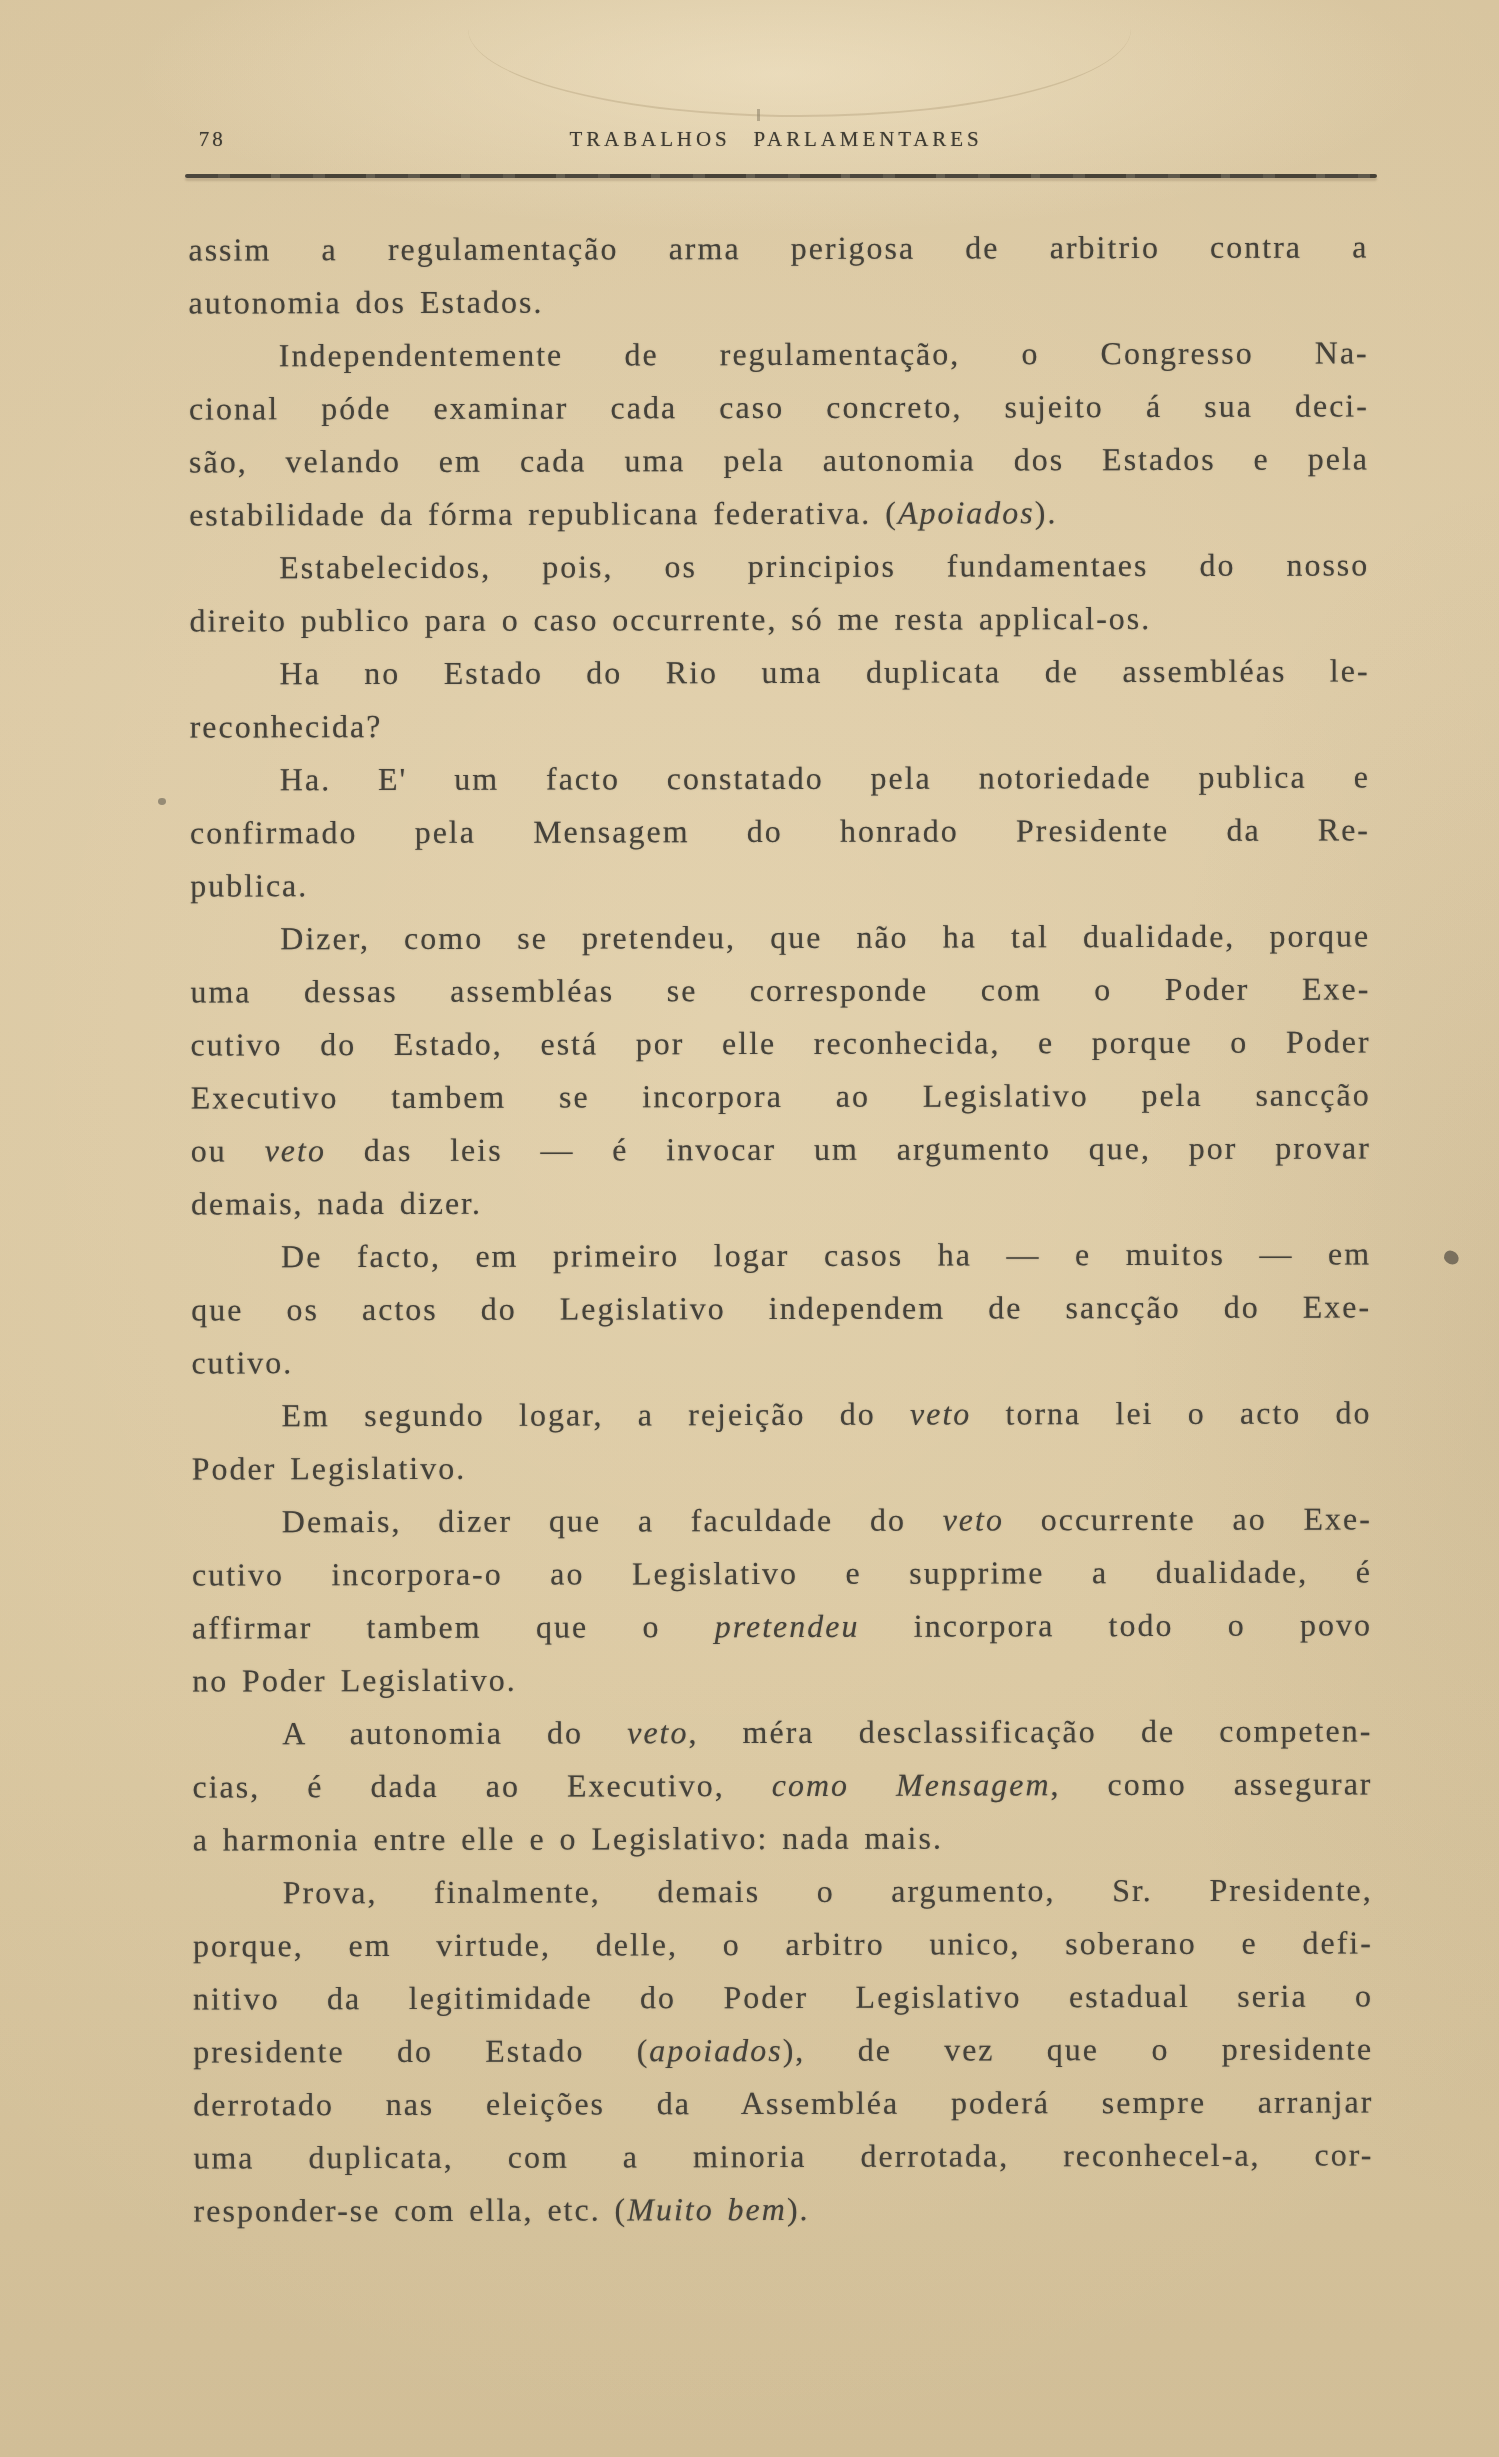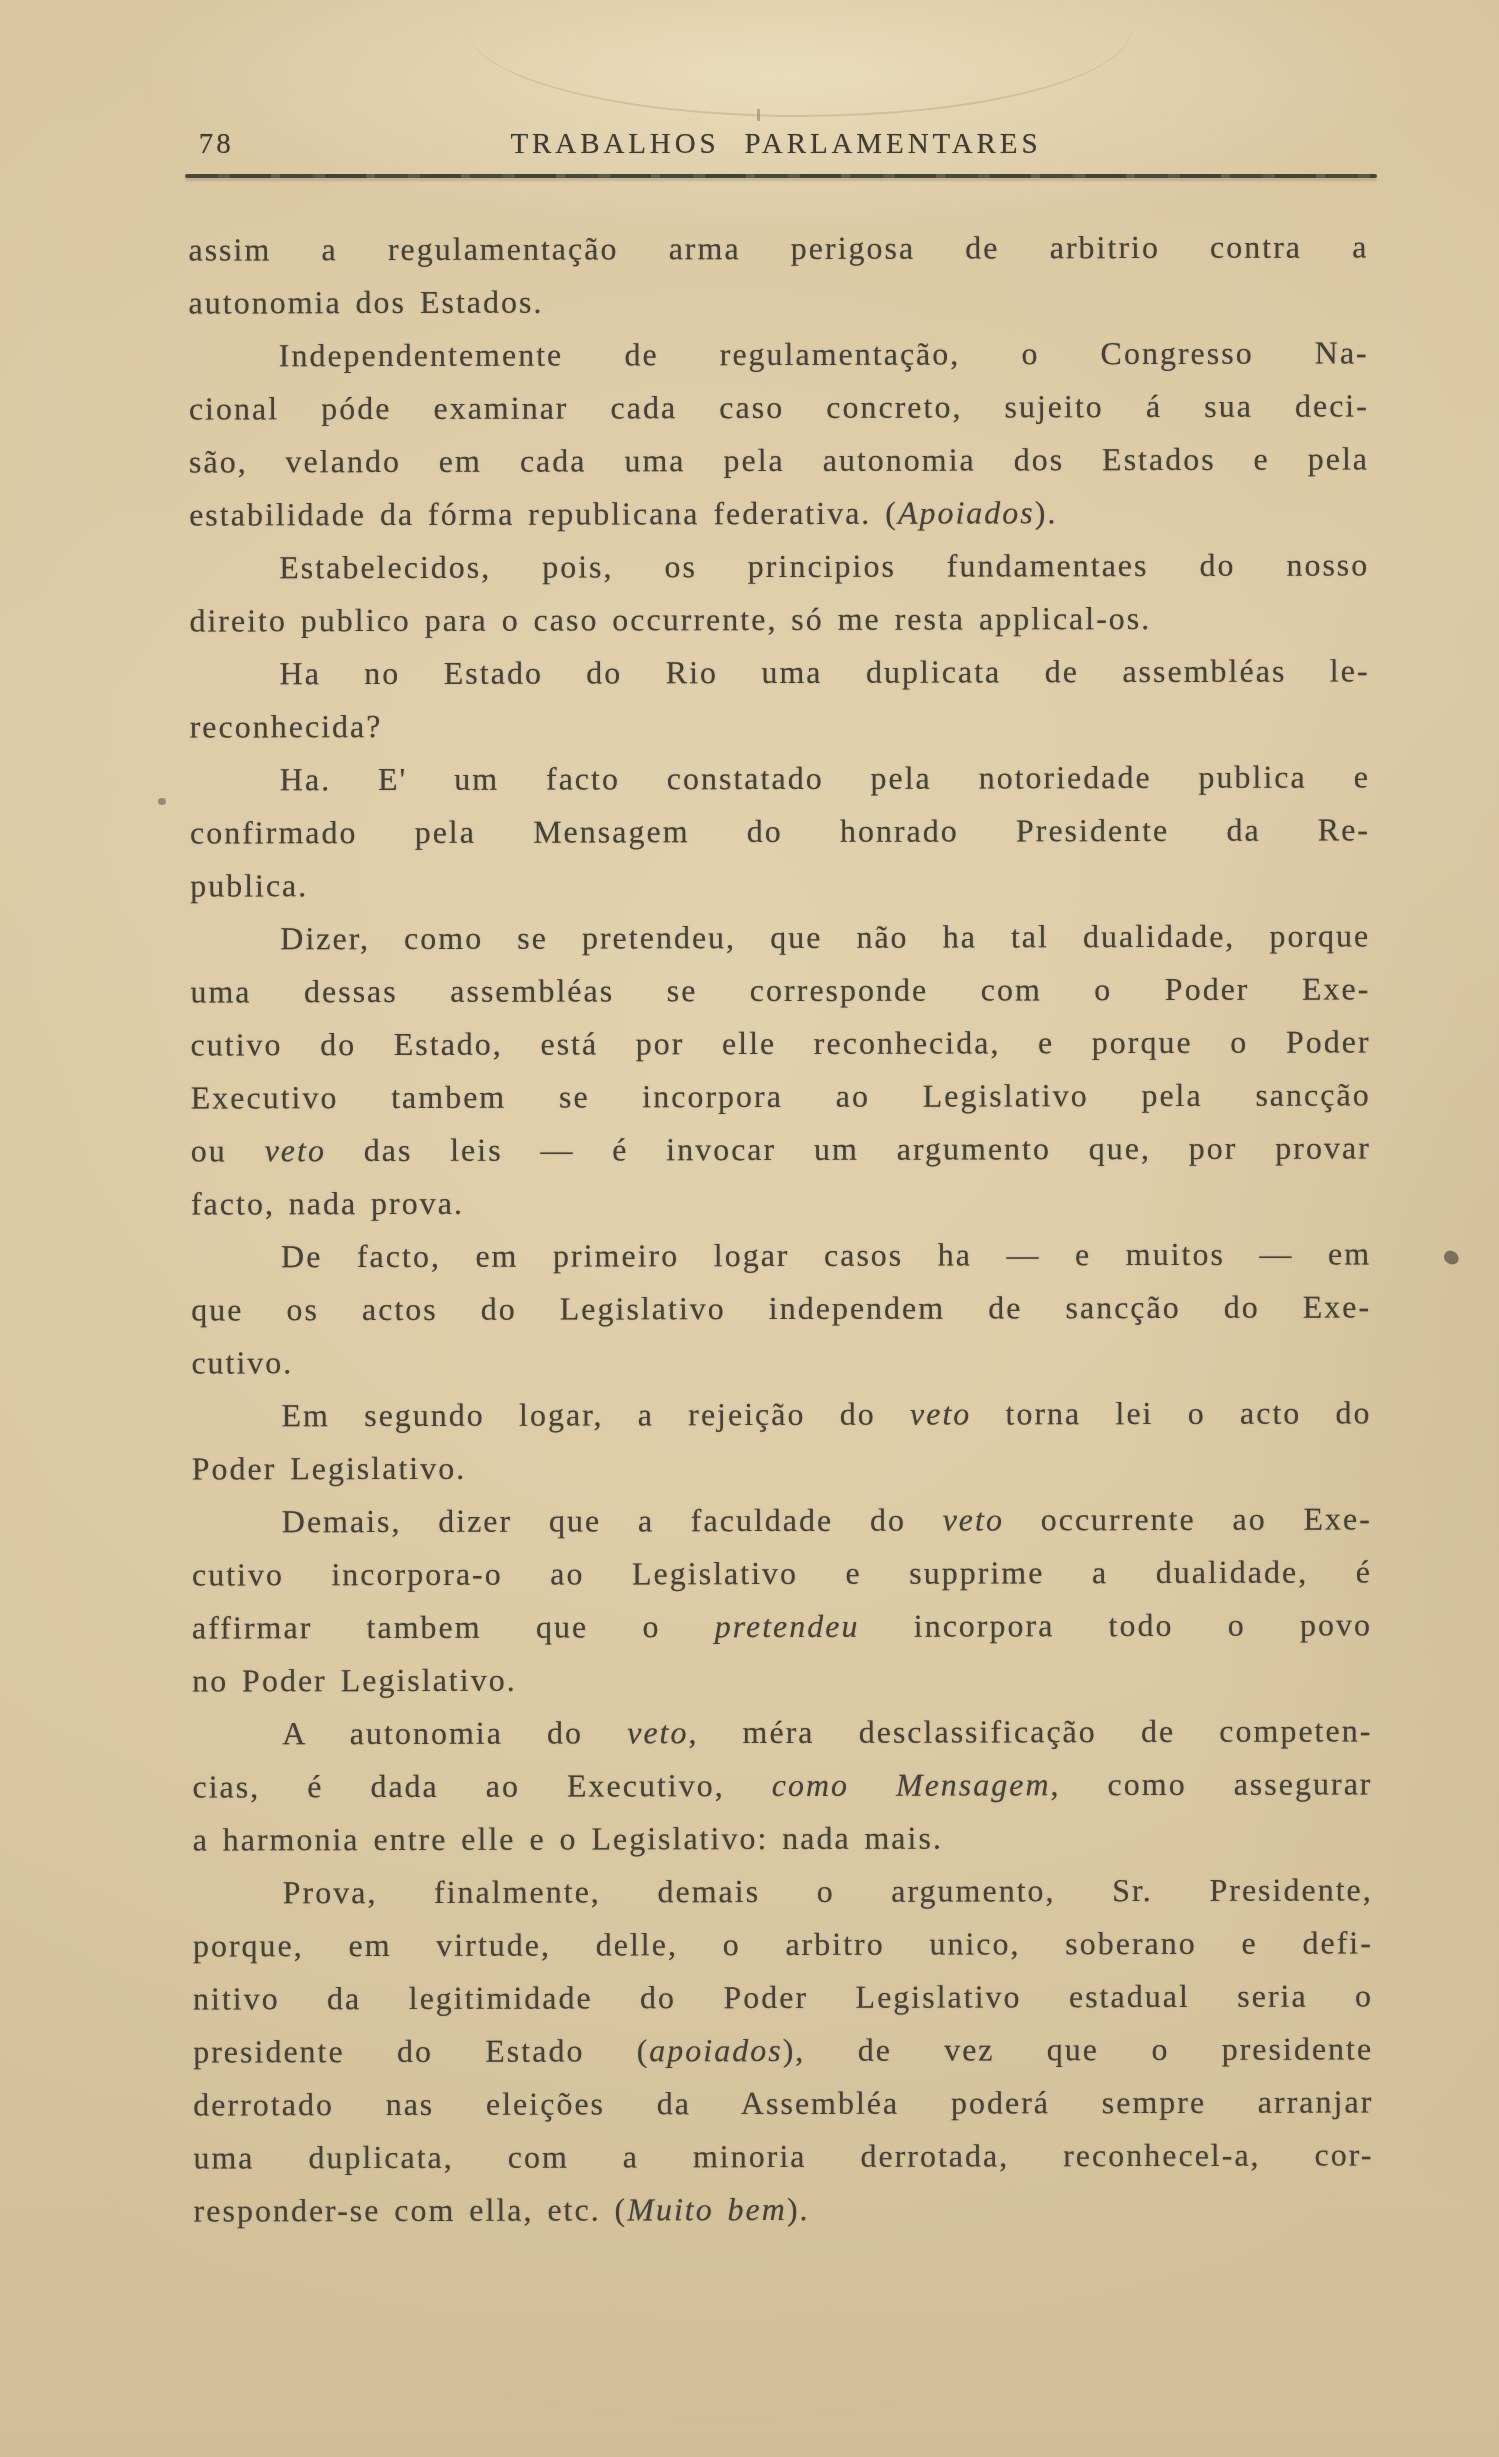--- a/index.html
+++ b/index.html
@@ -28,21 +28,21 @@
     height: 174px;
     border-bottom: 2px solid rgba(168,148,112,0.35);
     border-radius: 50%;
   }
   .header-row {
     position: absolute;
     top: 125px;
     left: 191px;
     width: 1180px;
     height: 43px;
-    font-size: 29px;
+    font-size: 21px;
     color: #3f3c33;
     text-shadow: 0 0 1px rgba(63,60,51,0.5);
   }
   .page-number {
     position: absolute;
     left: 7.8px;
     top: 2px;
     letter-spacing: 2.9px;
   }
   .running-title {
@@ -148,21 +148,21 @@
       <div class="line indent"><span class="rm">Ha no Estado do Rio uma duplicata de assembléas le-</span></div>
       <div class="line end"><span class="rm">reconhecida?</span></div>
       <div class="line indent"><span class="rm">Ha. E' um facto constatado pela notoriedade publica e</span></div>
       <div class="line"><span class="rm">confirmado pela Mensagem do honrado Presidente da Re-</span></div>
       <div class="line end"><span class="rm">publica.</span></div>
       <div class="line indent"><span class="rm">Dizer, como se pretendeu, que não ha tal dualidade, porque</span></div>
       <div class="line"><span class="rm">uma dessas assembléas se corresponde com o Poder Exe-</span></div>
       <div class="line"><span class="rm">cutivo do Estado, está por elle reconhecida, e porque o Poder</span></div>
       <div class="line"><span class="rm">Executivo tambem se incorpora ao Legislativo pela sancção</span></div>
       <div class="line"><span class="rm">ou </span><span class="it">veto</span><span class="rm"> das leis — é invocar um argumento que, por provar</span></div>
-      <div class="line end"><span class="rm">facto, nada prova.</span></div>
+      <div class="line end"><span class="rm">demais, nada dizer.</span></div>
       <div class="line indent"><span class="rm">De facto, em primeiro logar casos ha — e muitos — em</span></div>
       <div class="line"><span class="rm">que os actos do Legislativo independem de sancção do Exe-</span></div>
       <div class="line end"><span class="rm">cutivo.</span></div>
       <div class="line indent"><span class="rm">Em segundo logar, a rejeição do </span><span class="it">veto</span><span class="rm"> torna lei o acto do</span></div>
       <div class="line end"><span class="rm">Poder Legislativo.</span></div>
       <div class="line indent"><span class="rm">Demais, dizer que a faculdade do </span><span class="it">veto</span><span class="rm"> occurrente ao Exe-</span></div>
       <div class="line"><span class="rm">cutivo incorpora-o ao Legislativo e supprime a dualidade, é</span></div>
       <div class="line"><span class="rm">affirmar tambem que o </span><span class="it">pretendeu</span><span class="rm"> incorpora todo o povo</span></div>
       <div class="line end"><span class="rm">no Poder Legislativo.</span></div>
       <div class="line indent"><span class="rm">A autonomia do </span><span class="it">veto</span><span class="rm">, méra desclassificação de competen-</span></div>

